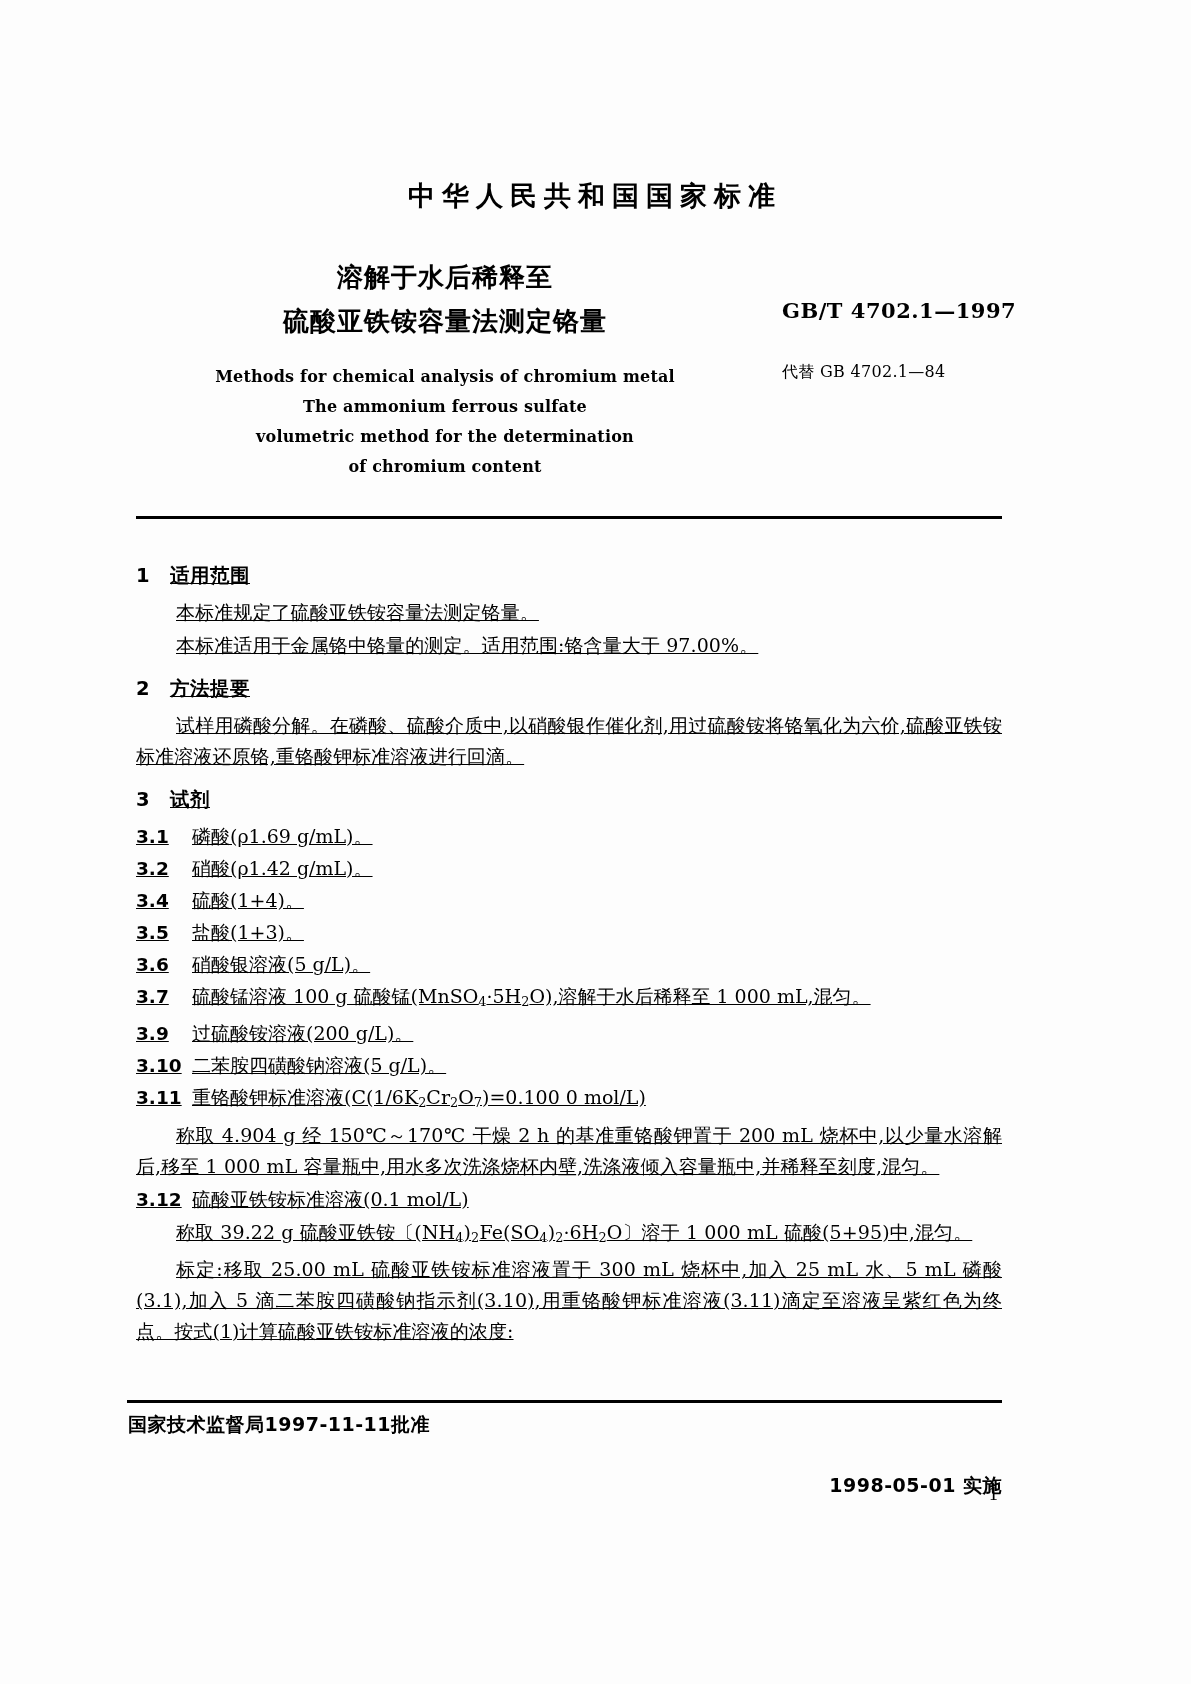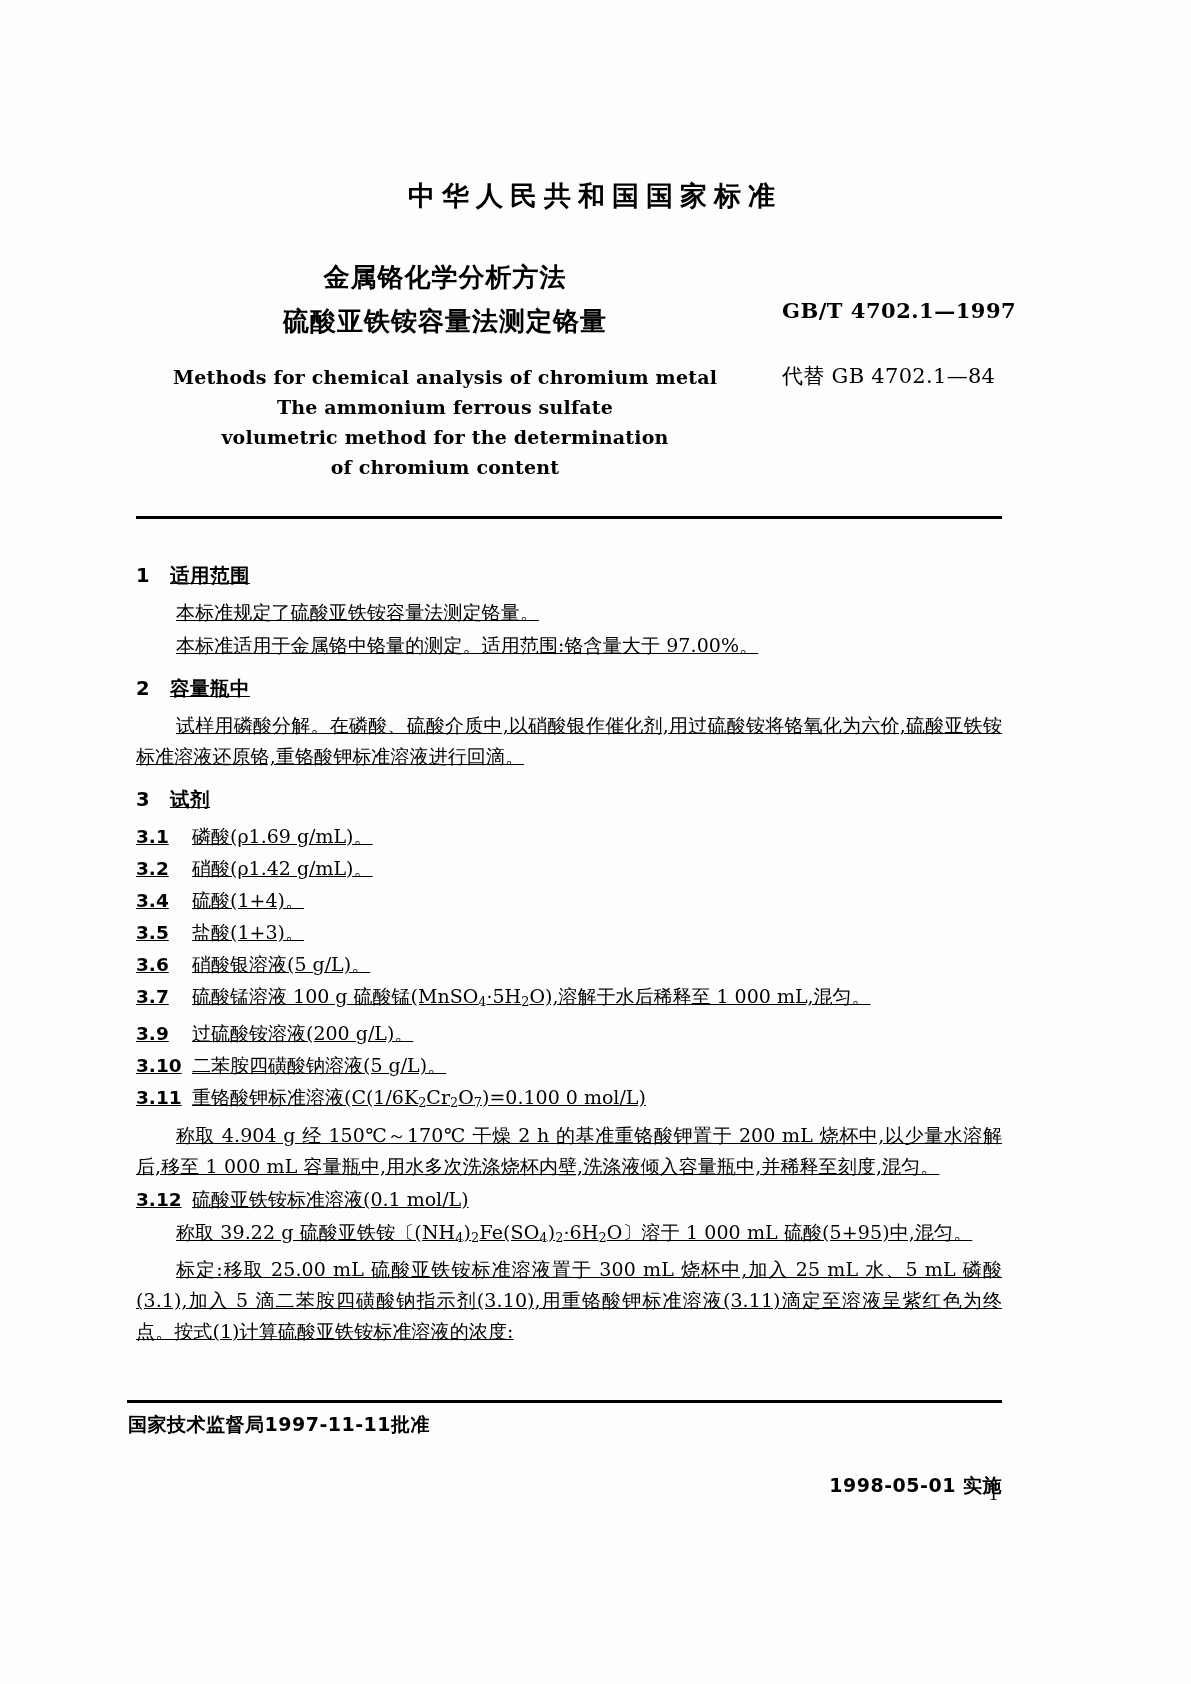--- a/index.html
+++ b/index.html
@@ -54,35 +54,35 @@
     top: 298px;
     font-size: 21px;
     font-weight: bold;
     letter-spacing: 0.5px;
     white-space: nowrap;
   }
   .replaces {
     position: absolute;
     left: 782px;
     top: 362px;
-    font-size: 21px;
+    font-size: 16px;
     letter-spacing: 0.3px;
     white-space: nowrap;
   }
   .en-title {
     position: absolute;
     left: 135px;
     top: 362px;
     width: 620px;
     text-align: center;
   }
   .en-title div {
     font-family: "DejaVu Serif", "Liberation Serif", serif;
     font-weight: bold;
-    font-size: 19px;
+    font-size: 16px;
     line-height: 30px;
     letter-spacing: 0.2px;
   }
   
   .rule-top {
     position: absolute;
     left: 136px;
     top: 516px;
     width: 866px;
     height: 3px;
@@ -167,21 +167,21 @@
   sub { font-size: 0.68em; vertical-align: -0.22em; }
 </style>
 </head>
 <body>
 
 <div class="page">
 
   <div class="national-title">中华人民共和国国家标准</div>
 
   <div class="cn-title-wrap">
-    <div class="cn-title-1">金属铬化学分析方法</div>
+    <div class="cn-title-1">溶解于水后稀释至</div>
     <div class="cn-title-2">硫酸亚铁铵容量法测定铬量</div>
   </div>
 
   <div class="std-no">GB/T 4702.1—1997</div>
   <div class="replaces">代替 GB 4702.1—84</div>
 
   <div class="en-title">
     <div>Methods for chemical analysis of chromium metal</div>
     <div>The ammonium ferrous sulfate</div>
     <div>volumetric method for the determination</div>
@@ -192,21 +192,21 @@
 
   <div class="body">
 
     <div class="sec-head">
       <span class="num">1</span><span>适用范围</span>
     </div>
     <div class="para">本标准规定了硫酸亚铁铵容量法测定铬量。</div>
     <div class="para">本标准适用于金属铬中铬量的测定。适用范围:铬含量大于 97.00%。</div>
 
     <div class="sec-head">
-      <span class="num">2</span><span>容量瓶中</span>
+      <span class="num">2</span><span>方法提要</span>
     </div>
     <div class="para">试样用磷酸分解。在磷酸、硫酸介质中,以硝酸银作催化剂,用过硫酸铵将铬氧化为六价,硫酸亚铁铵标准溶液还原铬,重铬酸钾标准溶液进行回滴。</div>
 
     <div class="sec-head">
       <span class="num">3</span><span>试剂</span>
     </div>
 
     <div class="item">
       <span class="idx">3.1</span>
       <span class="txt">磷酸(ρ1.69 g/mL)。</span>

